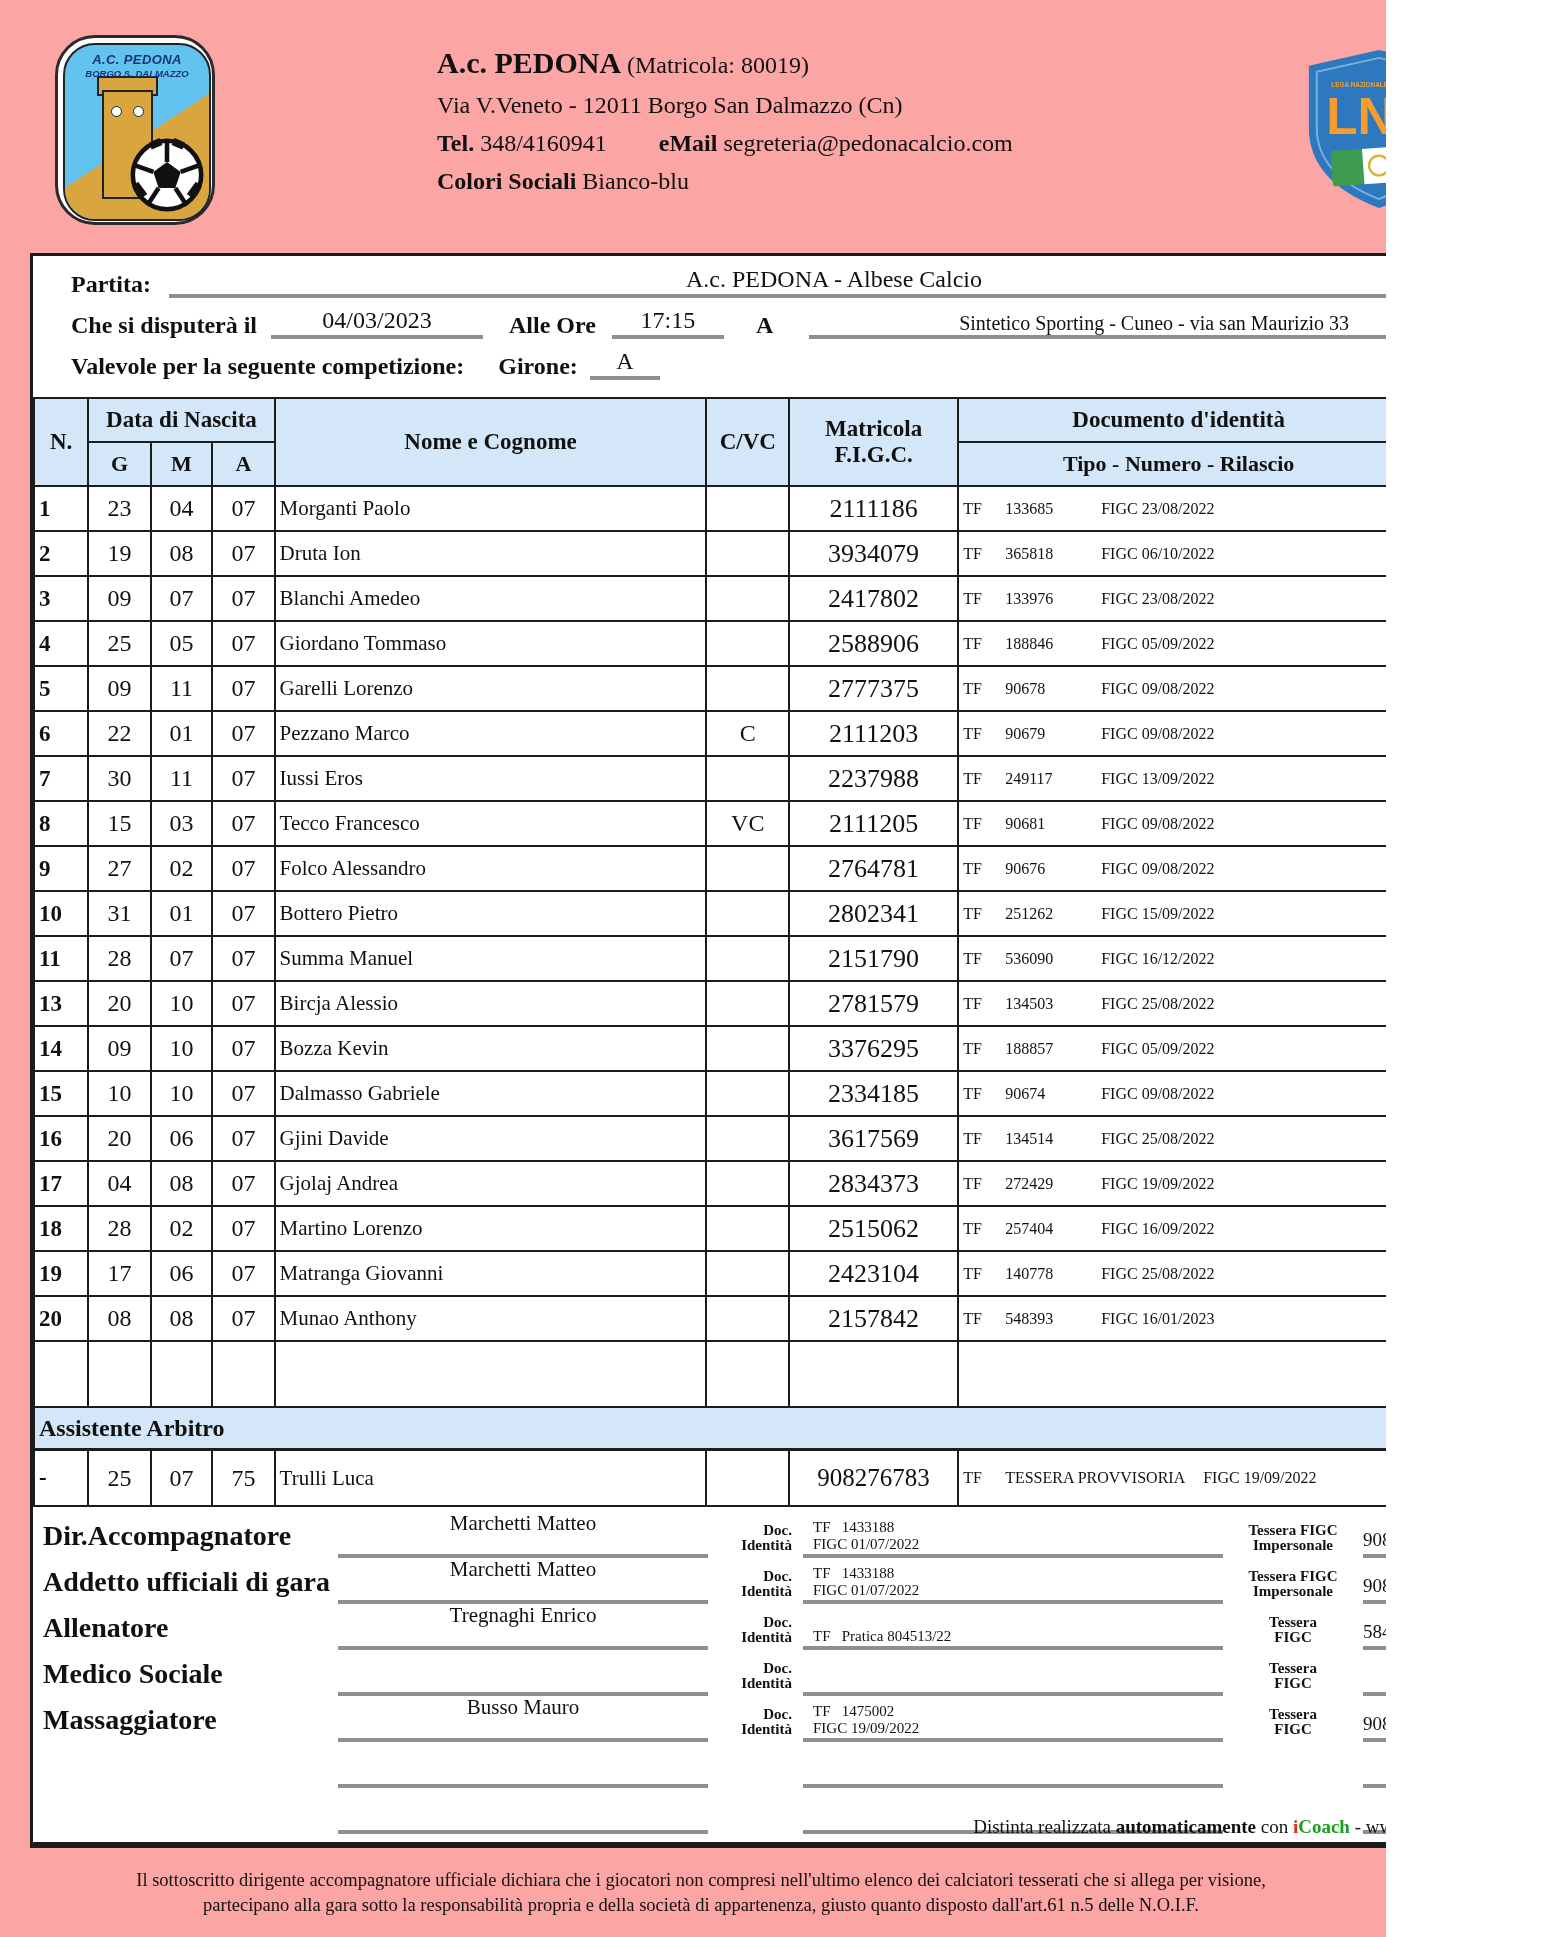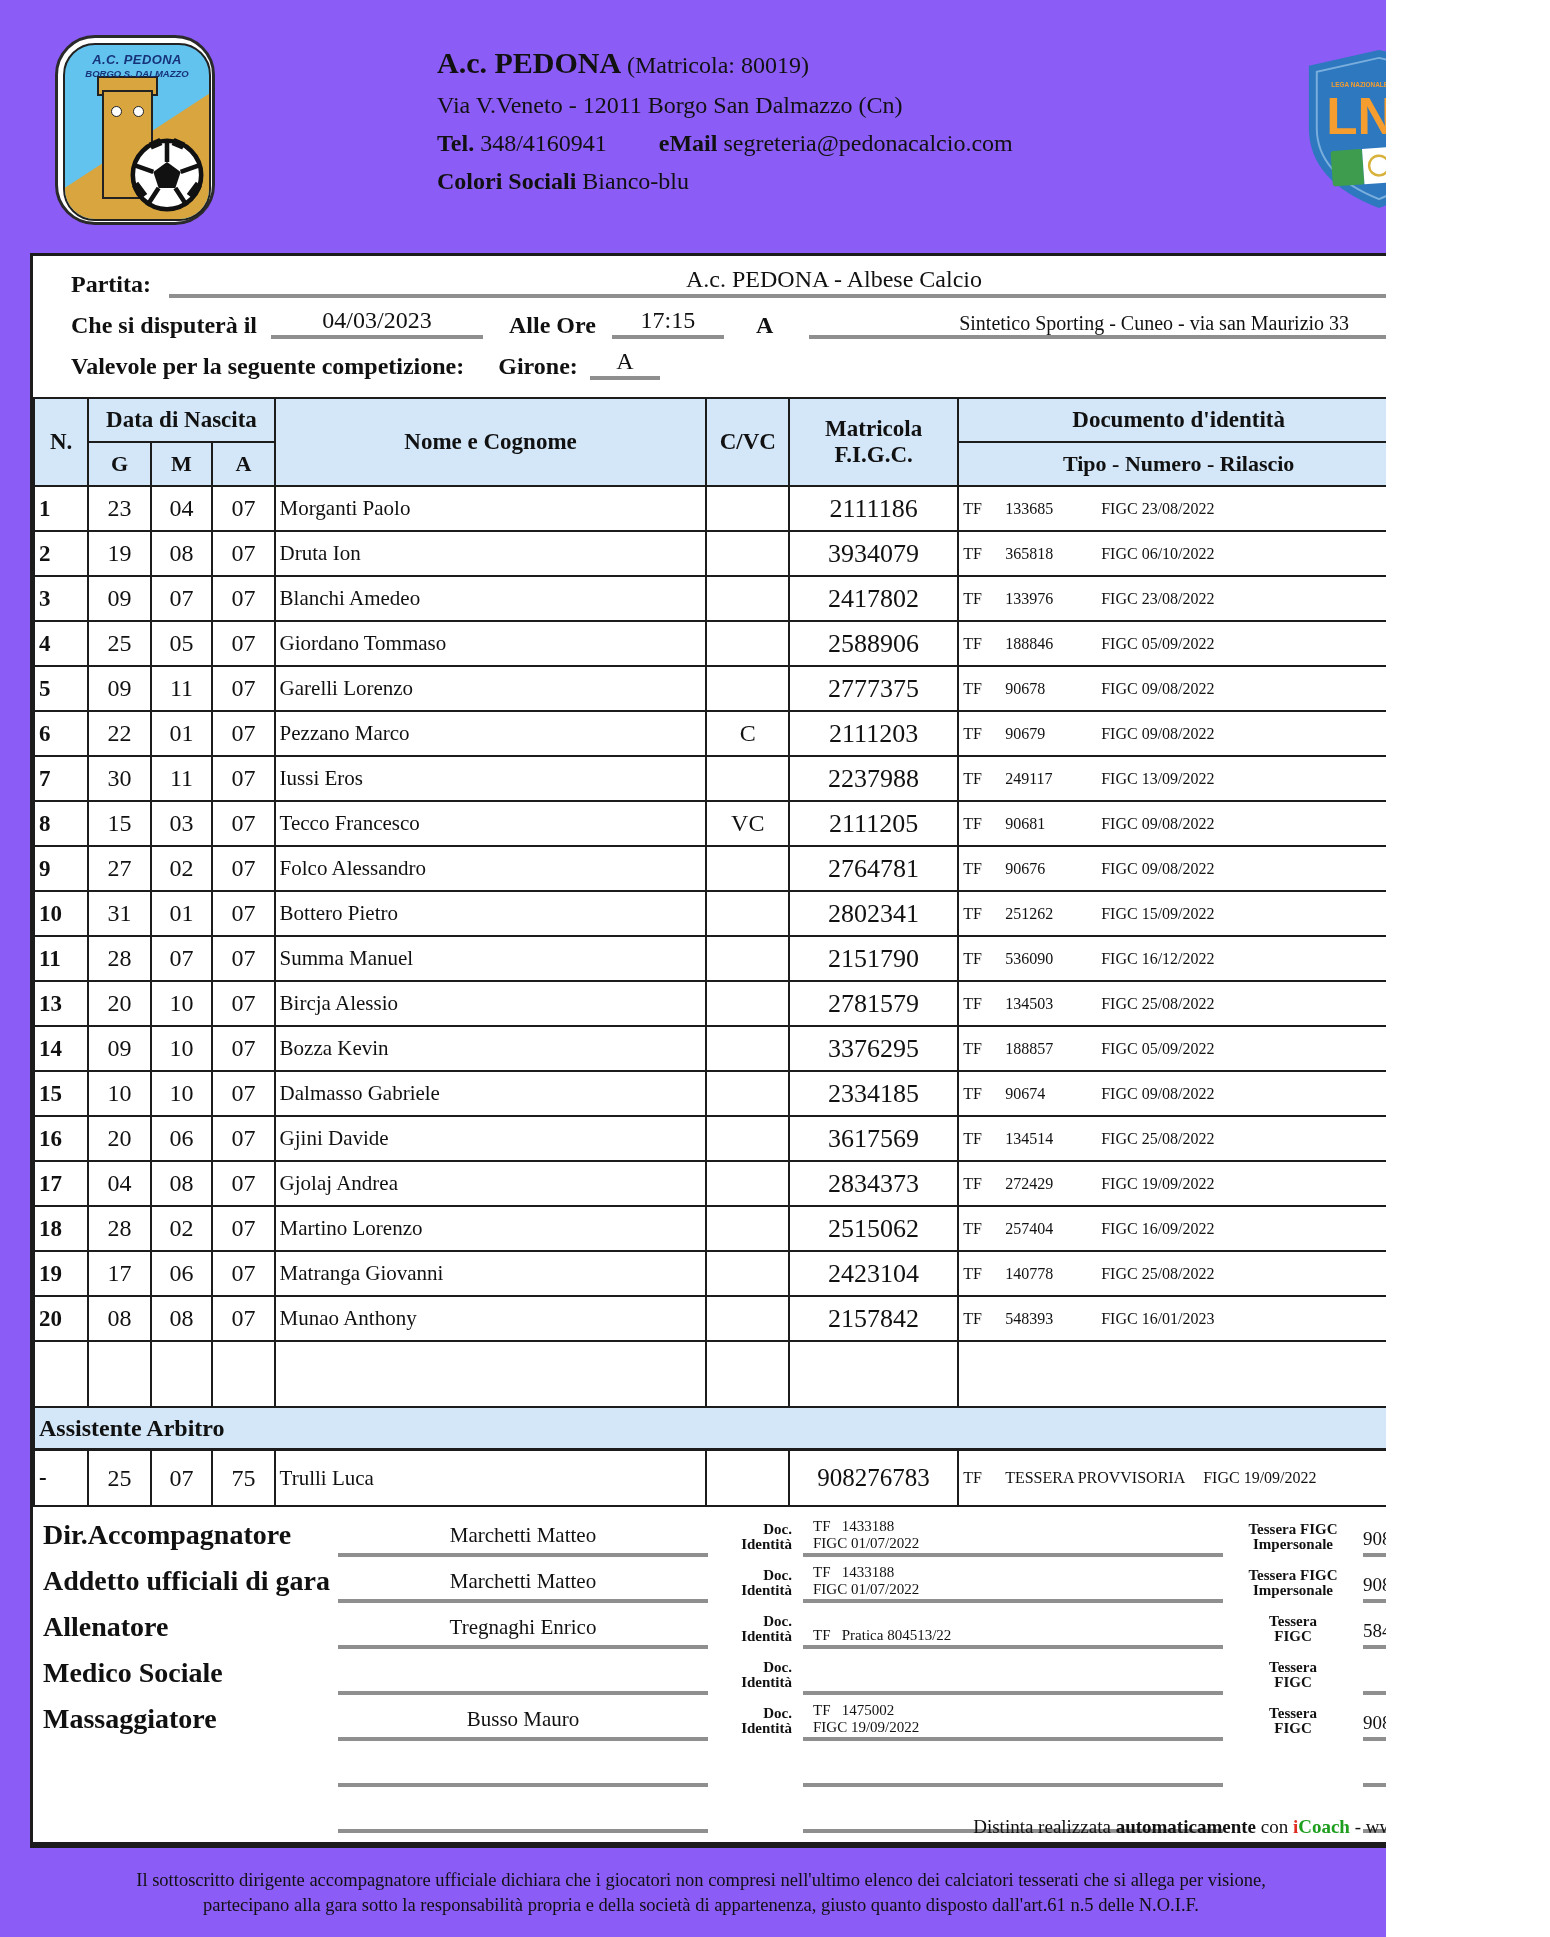--- a/index.html
+++ b/index.html
@@ -1,16 +1,16 @@
 <!DOCTYPE html>
 <html><head>
 <meta charset="utf-8">
 <style>
   html,body{margin:0;padding:0;background:#fff;}
-  .page{position:relative;width:1386px;height:1937px;background:#8b5cf6;
+  .page{position:relative;width:1386px;height:1937px;background:#fca5a5;
         font-family:"Liberation Serif","DejaVu Serif",serif;color:#111;overflow:hidden;}
 
   
   .club-badge{position:absolute;left:55px;top:35px;width:160px;height:190px;
               background:#fff;border:3px solid #2a2a2a;border-radius:40px;padding:5px;box-sizing:border-box;}
   .badge-inner{position:relative;width:100%;height:100%;border:2px solid #222;border-radius:32px;
                background:#62c3ef;overflow:hidden;}
   .badge-gold{position:absolute;left:0;top:0;width:100%;height:100%;background:#d8a53e;
               clip-path:polygon(0 82%,100% 28%,100% 100%,0 100%);}
   .badge-tower{position:absolute;left:26%;top:26%;width:32%;height:60%;background:#d8a53e;border:2px solid #222;}
@@ -65,21 +65,21 @@
                   padding-left:8px;height:40px;border-top-width:3px;}
   .card{width:20px;height:28px;border-radius:4px;margin:0 auto;}
   .card.y{background:#f0cf3d;border:2px solid #b3972a;}
   .card.r{background:#dd3b2b;border:2px solid #9c241b;}
 
   
   .staff{padding:4px 6px 0 10px;}
   .staff-row{display:grid;grid-template-columns:280px 400px 75px 430px 130px 160px;
              height:46px;align-items:end;}
   .s-role{font-weight:bold;font-size:28px;padding-bottom:6px;white-space:nowrap;}
-  .s-name{border-bottom:4px solid #8f8f8f;margin:0 15px;text-align:center;font-size:21px;padding-bottom:4px;min-height:26px;}
+  .s-name{border-bottom:4px solid #8f8f8f;margin:0 15px;text-align:center;font-size:21px;padding-bottom:17px;min-height:26px;}
   .s-dlabel{font-weight:bold;font-size:15px;line-height:1.05;text-align:right;padding:0 6px 4px 0;}
   .s-doc{border-bottom:4px solid #8f8f8f;margin:0 5px;font-size:15px;line-height:1.15;
          padding:0 0 1px 10px;white-space:pre;min-height:36px;display:flex;flex-direction:column;justify-content:flex-end;}
   .s-tlabel{font-weight:bold;font-size:15px;line-height:1.05;text-align:center;padding-bottom:4px;}
   .s-tessera{border-bottom:4px solid #8f8f8f;margin:0 5px;text-align:left;font-size:19px;padding-bottom:1px;min-height:24px;}
 
   .credit{position:absolute;right:10px;bottom:4px;font-size:19px;}
   .credit b{font-weight:bold;}
   .credit .i-red{color:#e02b20;font-weight:bold;}
   .credit .c-green{color:#1e9e1e;font-weight:bold;}

